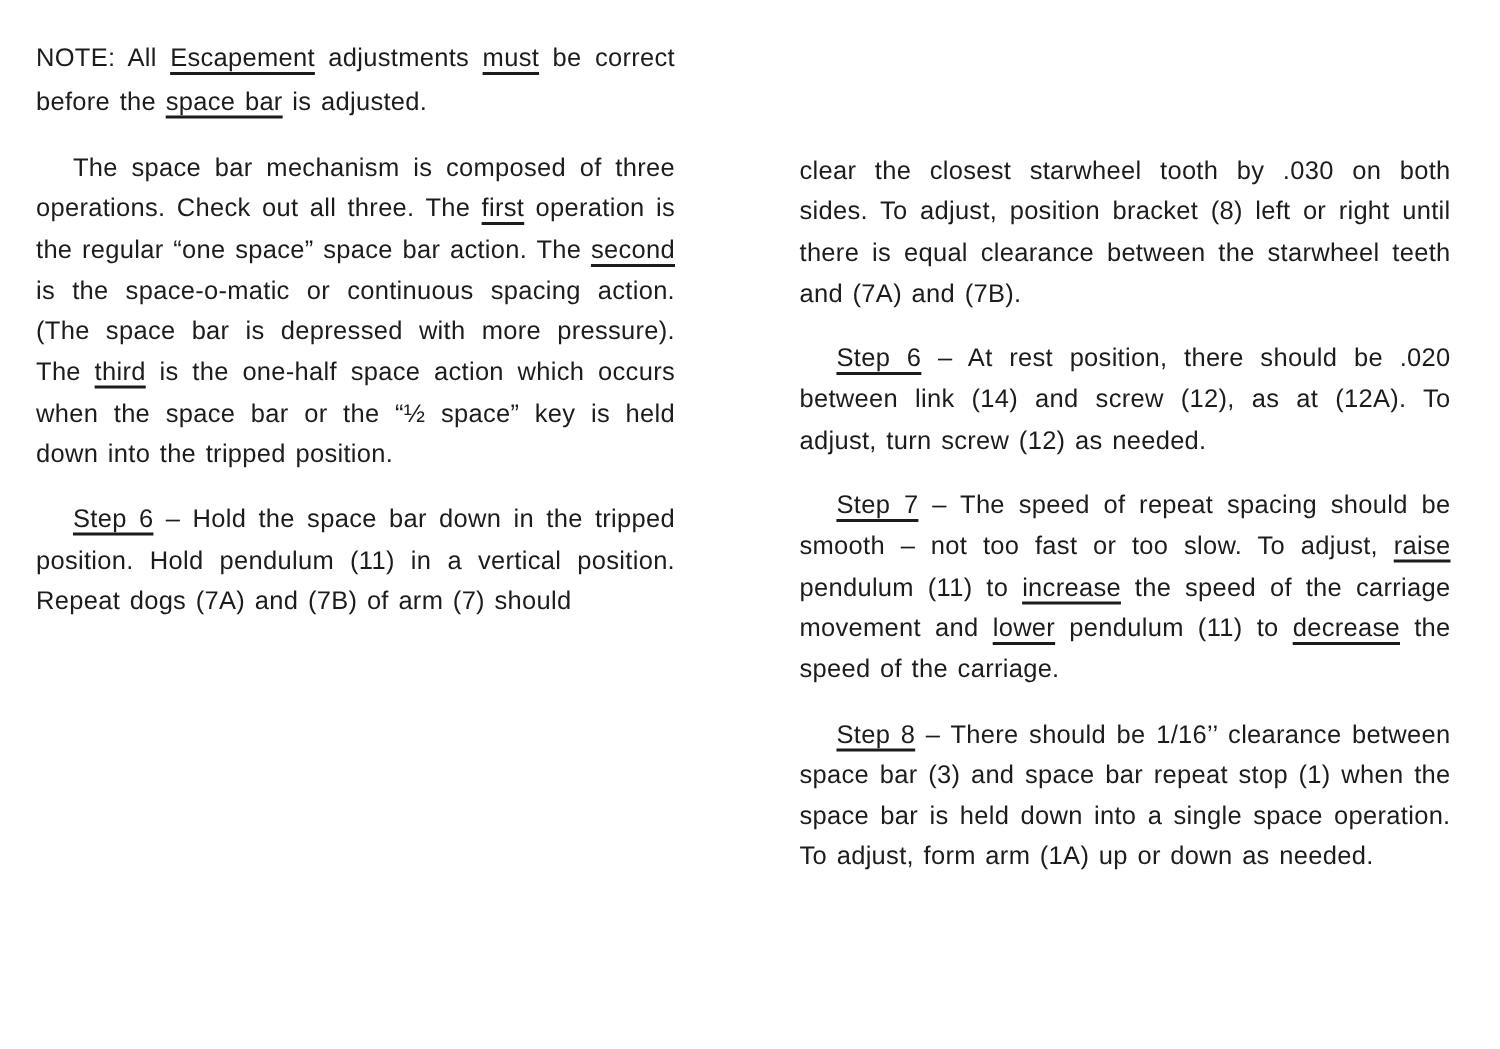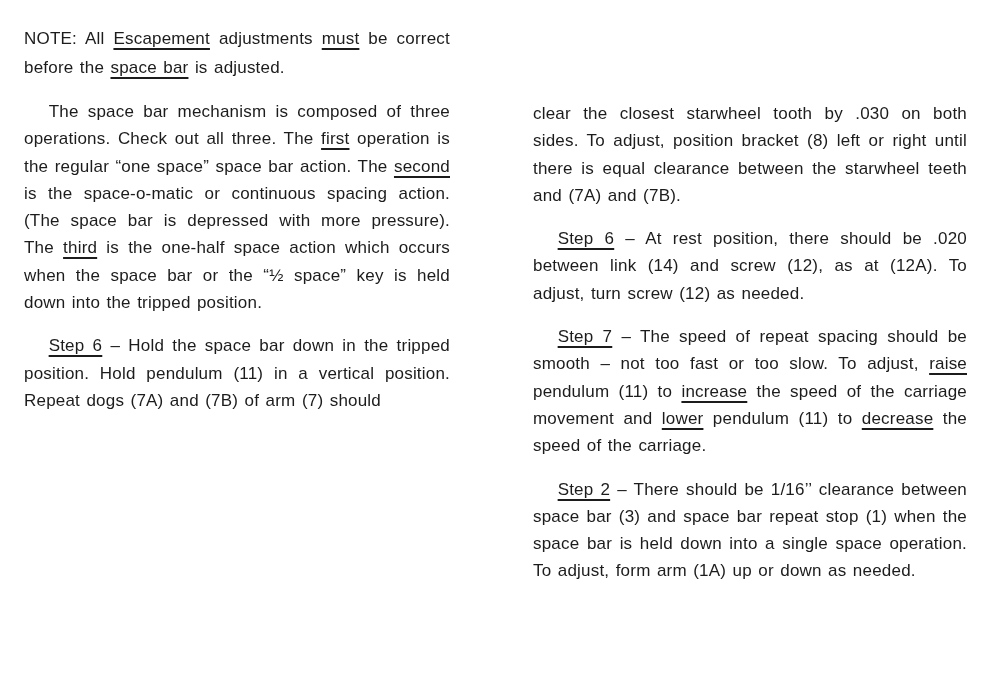--- a/index.html
+++ b/index.html
@@ -61,16 +61,16 @@
     <div class="body-text">
         <p class="para indent"><span>The space bar mechanism is composed of three operations. Check out all three. The </span><span class="u">first</span><span> operation is the regular “one space” space bar action. The </span><span class="u">second</span><span> is the space-o-matic or continuous spacing action. (The space bar is depressed with more pressure). The </span><span class="u">third</span><span> is the one-half space action which occurs when the space bar or the “½ space” key is held down into the tripped position.</span></p>
         <p class="para indent"><span class="u">Step 6</span><span> – Hold the space bar down in the tripped position. Hold pendulum (11) in a vertical position. Repeat dogs (7A) and (7B) of arm (7) should</span></p>
       </div>
   </div>
   <div class="col col-right">
     <div class="body-text">
         <p class="para"><span>clear the closest starwheel tooth by .030 on both sides. To adjust, position bracket (8) left or right until there is equal clearance between the starwheel teeth and (7A) and (7B).</span></p>
         <p class="para indent"><span class="u">Step 6</span><span> – At rest position, there should be .020 between link (14) and screw (12), as at (12A). To adjust, turn screw (12) as needed.</span></p>
         <p class="para indent"><span class="u">Step 7</span><span> – The speed of repeat spacing should be smooth – not too fast or too slow. To adjust, </span><span class="u">raise</span><span> pendulum (11) to </span><span class="u">increase</span><span> the speed of the carriage movement and </span><span class="u">lower</span><span> pendulum (11) to </span><span class="u">decrease</span><span> the speed of the carriage.</span></p>
-        <p class="para indent"><span class="u">Step 2</span><span> – There should be 1/16’’ clearance between space bar (3) and space bar repeat stop (1) when the space bar is held down into a single space operation. To adjust, form arm (1A) up or down as needed.</span></p>
+        <p class="para indent"><span class="u">Step 8</span><span> – There should be 1/16’’ clearance between space bar (3) and space bar repeat stop (1) when the space bar is held down into a single space operation. To adjust, form arm (1A) up or down as needed.</span></p>
       </div>
   </div>
 </div>
 
 </body></html>

